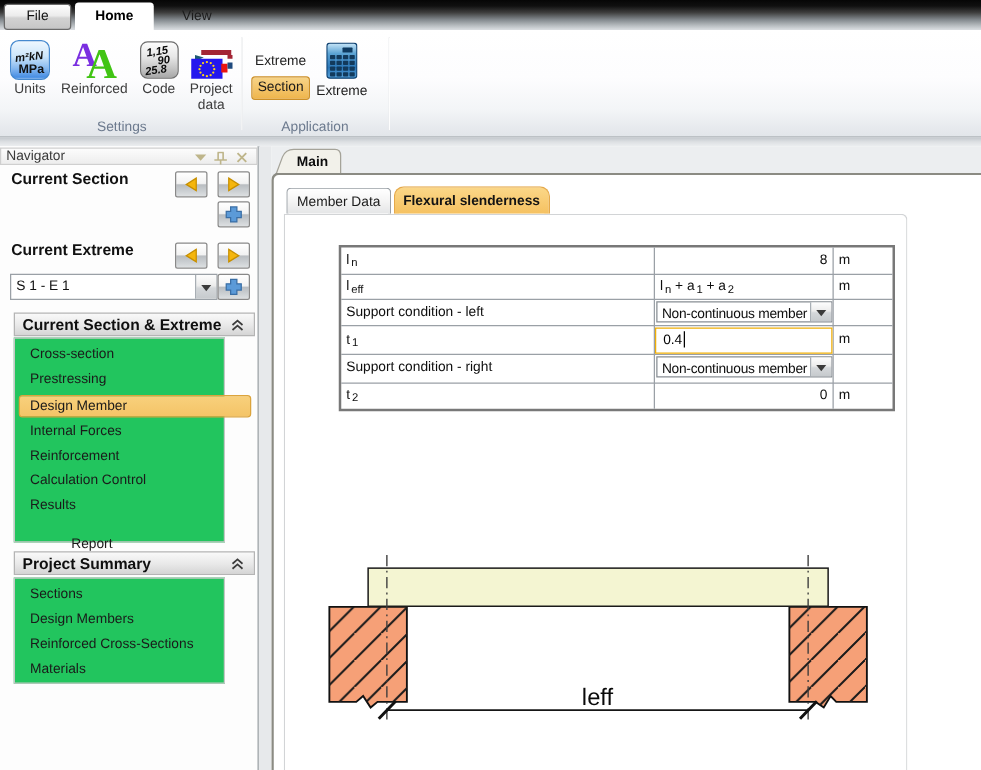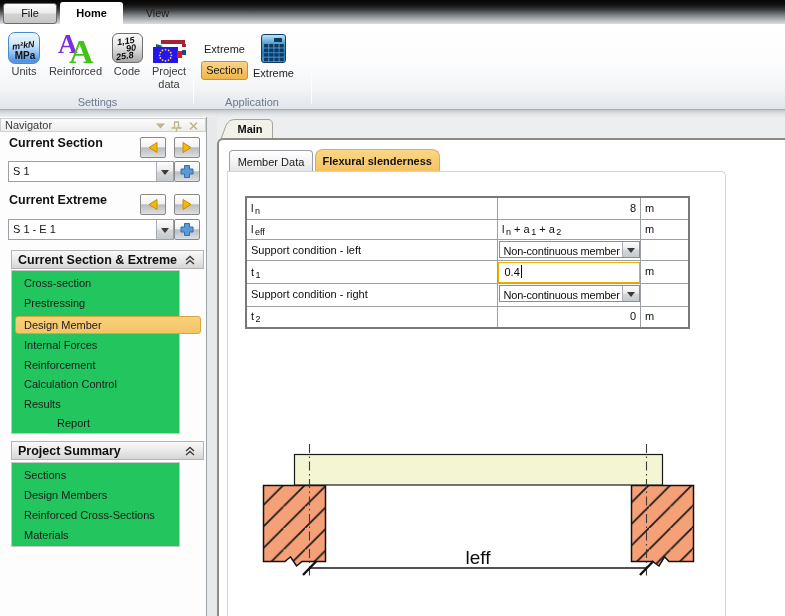--- a/index.html
+++ b/index.html
@@ -88,21 +88,21 @@
   background:linear-gradient(180deg,#ffffff 0%,#f4f4f4 50%,#e4e5e6 100%);
   border:1px solid #9aa0a6; border-bottom:none; border-radius:4px 4px 0 0;
   font-size:11px; color:#1a1a1a; text-align:center; line-height:22px; }
 .tab2 { position:absolute; left:96px; top:9px; width:124.5px; height:22px;
   background:linear-gradient(180deg,#fbd788 0%,#f8cb72 55%,#f5c161 100%);
   border:1px solid #e5a94b; border-bottom:none; border-radius:8px 8px 0 0;
   font-size:11px; font-weight:bold; color:#131313; text-align:center; line-height:23px; }
 #contentbox { position:absolute; left:7.5px; top:30.5px; width:499px; height:447.5px; border:1px solid #d2d4d6; border-bottom:none; border-radius:0 5px 0 0; background:#fff; }
 
 
-#tbl { position:absolute; left:26px; top:55.5px; width:445px; height:133px; border:2px solid #787878; background:#fff; }
+#tbl { position:absolute; left:52px; top:55.5px; width:445px; height:133px; border:2px solid #787878; background:#fff; }
 .vline { position:absolute; top:0; width:1px; height:100%; background:#9aa0a6; }
 .hline { position:absolute; left:0; width:100%; height:1px; background:#9aa0a6; }
 .cell { position:absolute; font-size:11px; color:#0d0d0d; }
 sub.s { font-size:9px; vertical-align:baseline; position:relative; top:2px; margin-left:1.5px; }
 .tcombo { position:absolute; background:#fff; border:1px solid #888e94; }
 .tcombo .txt { position:absolute; left:4px; top:3px; font-size:11px; color:#0d0d0d; letter-spacing:-0.2px; white-space:nowrap; }
 .tcombo .dd { position:absolute; right:0; top:0; width:17px; height:100%; border-left:1px solid #a8aeb4;
   background:linear-gradient(180deg,#fdfdfd 0%,#ececec 45%,#d4d7da 55%,#c6cacd 100%); }
 #editbox { position:absolute; background:#fff; border:1.5px solid #efae06; }
 #editbox .txt { position:absolute; left:6px; top:3.5px; font-size:11px; color:#000; }
@@ -213,26 +213,20 @@
         <path d="M34 1.5 L41 8.5 M41 1.5 L34 8.5" stroke="#beb58a" stroke-width="1.5"></path>
       </svg>
     </div>
     <div class="blabel" style="left:9px; top:19px;">Current Section</div>
     <div class="navbtn" style="left:140px; top:20px;"></div>
     <div class="navbtn" style="left:174px; top:20px;"></div>
     <svg class="abs" style="left:140px; top:20px;" width="60" height="21">
       <path d="M17 5.5 L9 10.5 L17 15.5 Z" fill="#f5b60d" stroke="#c78f00" stroke-width="1"></path>
       <path d="M43 5.5 L51 10.5 L43 15.5 Z" fill="#f5b60d" stroke="#c78f00" stroke-width="1"></path>
     </svg>
-    <div class="combo" style="left:8px; top:44px; width:166px;">
-        <span class="txt">S 1</span>
-        <span class="dd">
-          <span class="dtri"></span>
-        </span>
-      </div>
     <div class="navbtn" style="left:174px; top:44px;"></div>
     <svg class="abs" style="left:174px; top:44px;" width="26" height="21">
       <path d="M10.5 4.5 L15.5 4.5 L15.5 8 L19 8 L19 13 L15.5 13 L15.5 16.5 L10.5 16.5 L10.5 13 L7 13 L7 8 L10.5 8 Z" fill="#5b9ad8" stroke="#3a6ea5" stroke-width="1"></path>
     </svg>
 
     <div class="blabel" style="left:9px; top:76px;">Current Extreme</div>
     <div class="navbtn" style="left:140px; top:77px;"></div>
     <div class="navbtn" style="left:174px; top:77px;"></div>
     <svg class="abs" style="left:140px; top:77px;" width="60" height="21">
       <path d="M17 5.5 L9 10.5 L17 15.5 Z" fill="#f5b60d" stroke="#c78f00" stroke-width="1"></path>
@@ -256,21 +250,21 @@
     </div>
     <div class="plist" style="top:153px; height:164px;">
       <div id="dm-hl"></div>
       <div class="pitem" style="top:6px;">Cross-section</div>
       <div class="pitem" style="top:26px;">Prestressing</div>
       <div class="pitem" style="top:48px;">Design Member</div>
       <div class="pitem" style="top:68px;">Internal Forces</div>
       <div class="pitem" style="top:88px;">Reinforcement</div>
       <div class="pitem" style="top:107px;">Calculation Control</div>
       <div class="pitem" style="top:127px;">Results</div>
-      <div class="pitem" style="top:146px;padding-left:33px;">Report</div>
+      <div class="pitem" style="top:158px;padding-left:33px;">Report</div>
     </div>
 
     <div class="phead" style="top:324px;">Project Summary
       <svg style="position:absolute; right:7px; top:3px;" width="12" height="12">
         <path d="M2 6 L6 2.5 L10 6 M2 10 L6 6.5 L10 10" fill="none" stroke="#3c3c3c" stroke-width="1.4"></path>
       </svg>
     </div>
     <div class="plist" style="top:345px; height:85px;">
       <div class="pitem" style="top:6px;">Sections</div>
       <div class="pitem" style="top:26px;">Design Members</div>

